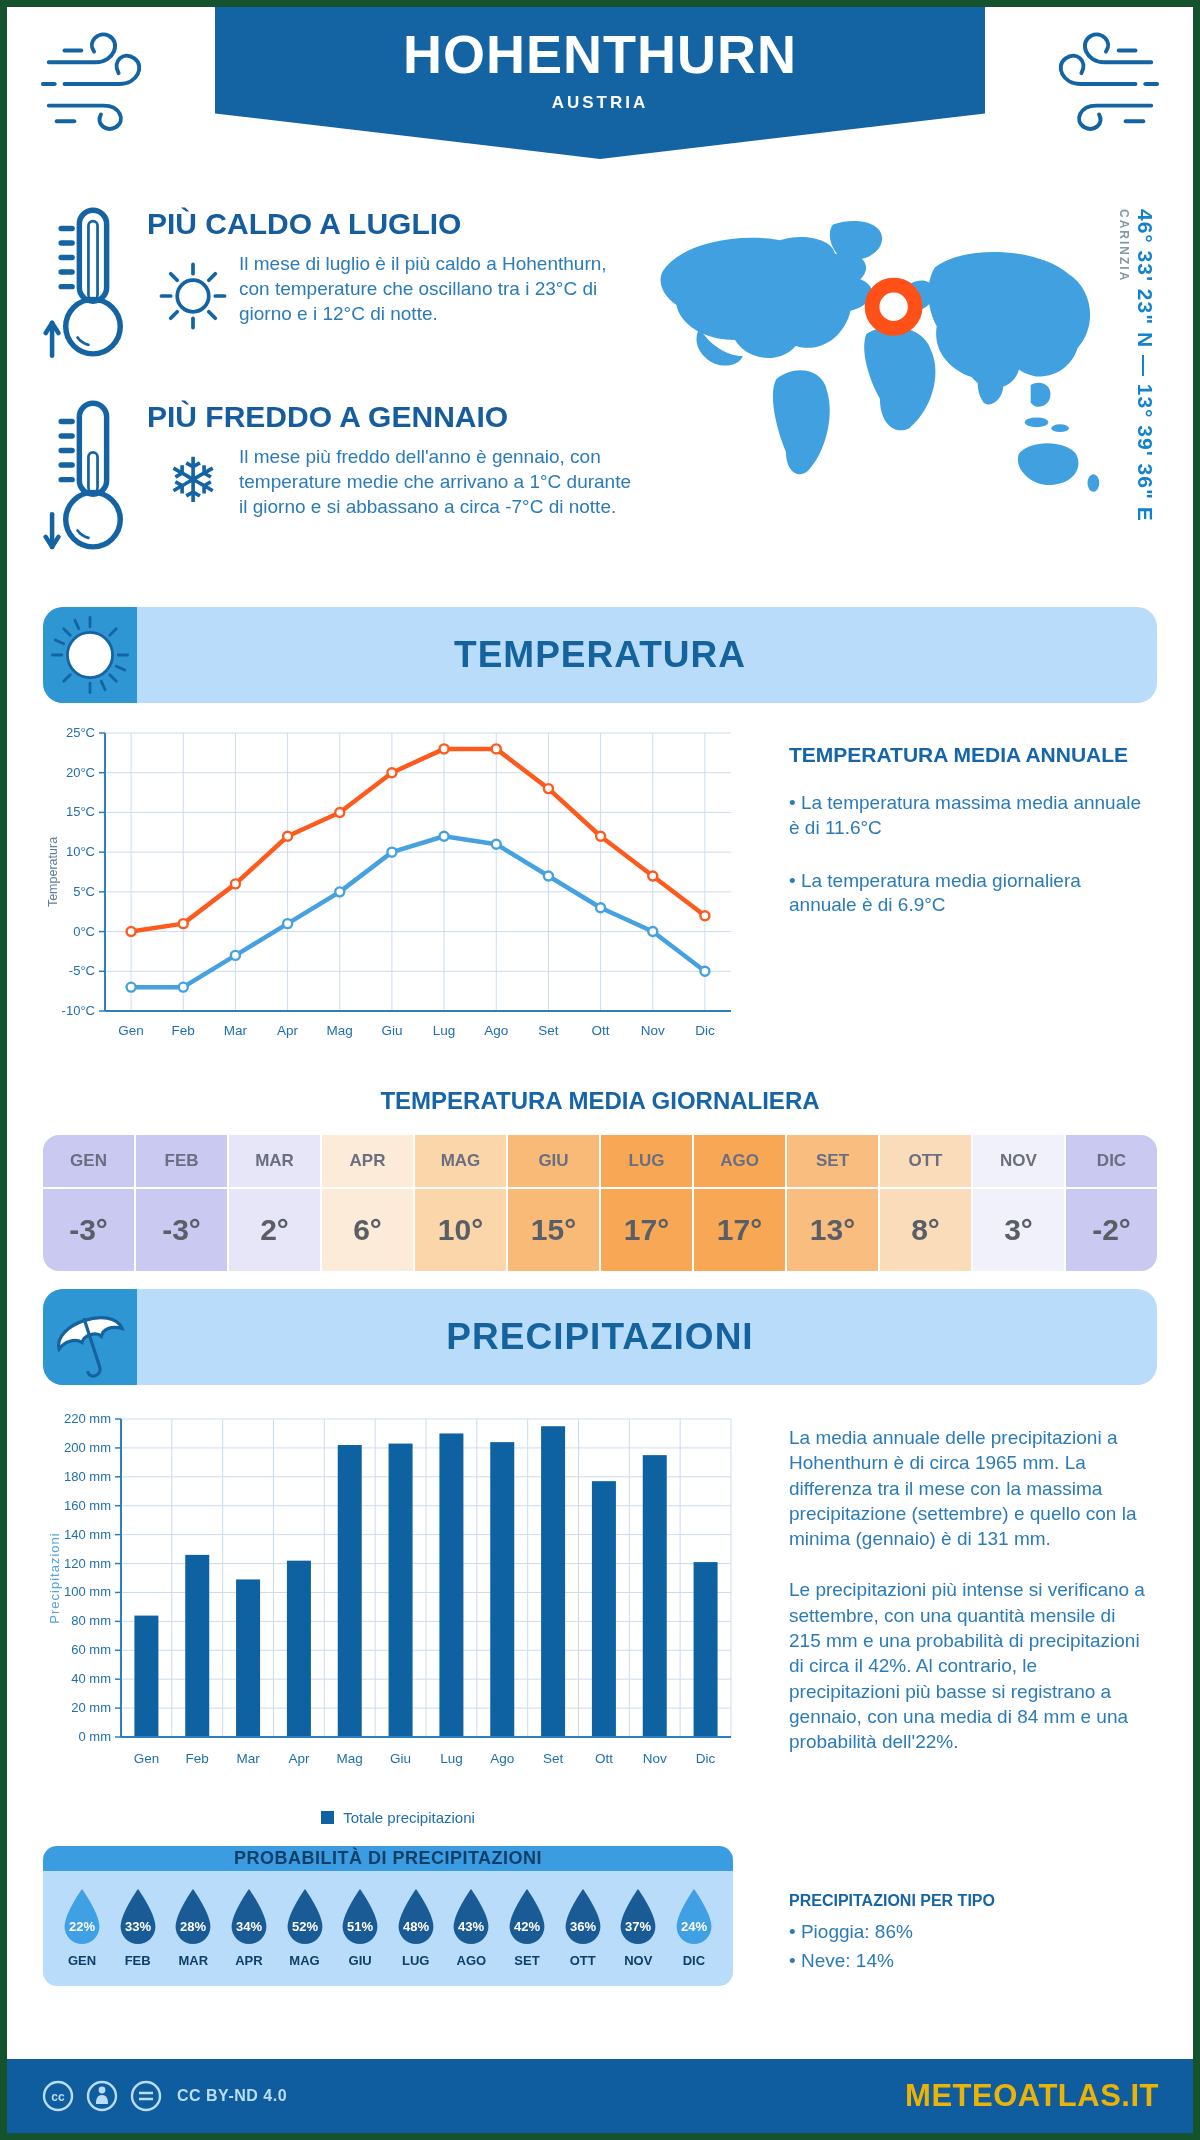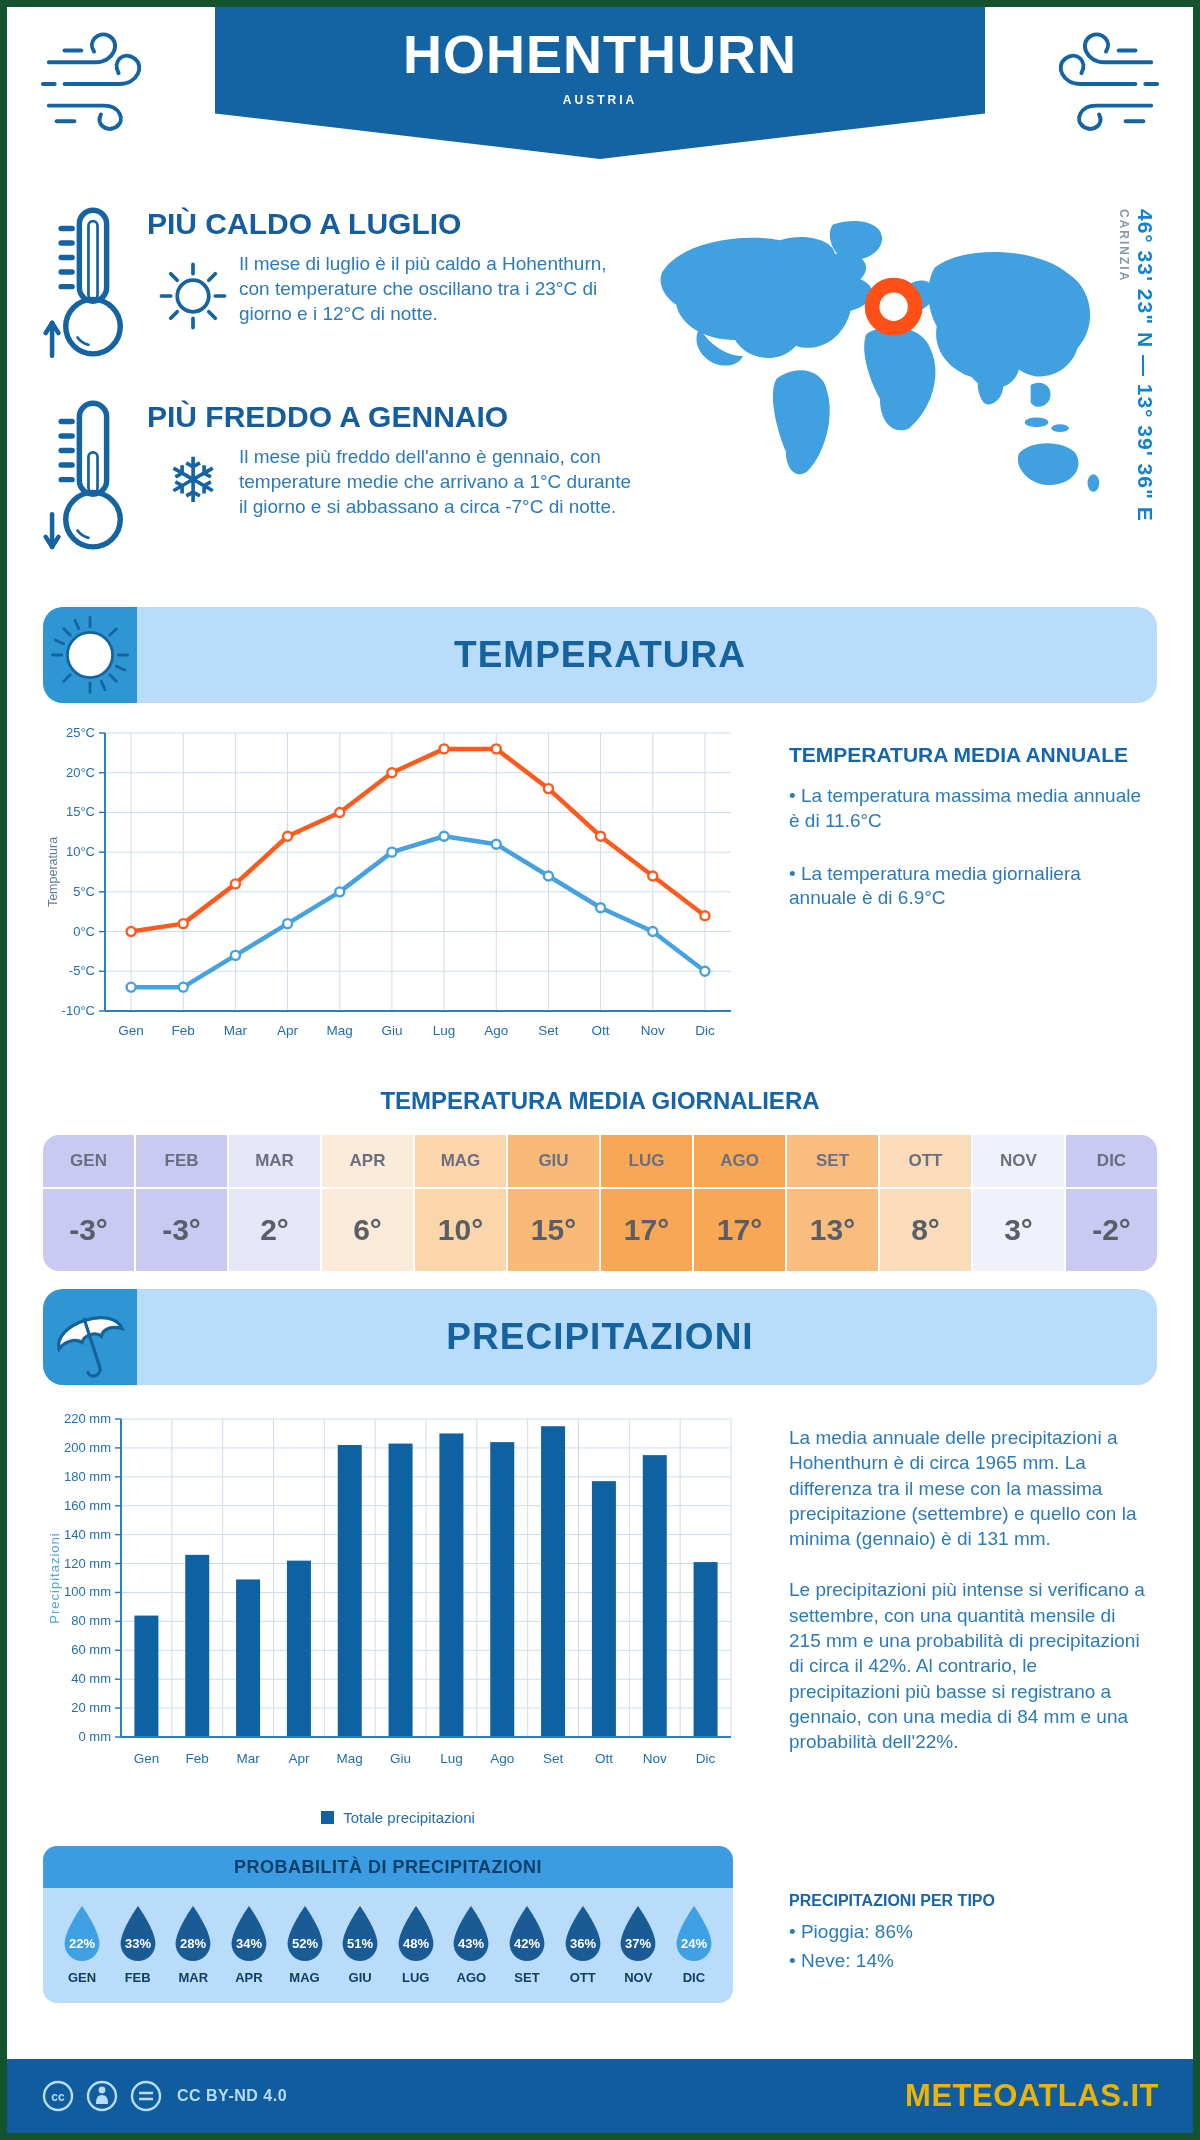--- a/index.html
+++ b/index.html
@@ -6,21 +6,21 @@
   html,body { background:#fff; }
   body { width:1200px; font-family:"Liberation Sans","DejaVu Sans",sans-serif; }
   .frame { width:1200px; height:2140px; border:7px solid #14532d; display:flex; flex-direction:column; background:#fff; overflow:hidden; position:relative; }
 
   
   .header { position:relative; height:168px; flex:0 0 auto; }
   .banner { position:absolute; left:50%; transform:translateX(-50%); top:0; width:770px; height:152px;
             background:#1464a3; clip-path:polygon(0 0,100% 0,100% 70%,50% 100%,0 70%);
             display:flex; flex-direction:column; align-items:center; }
   .banner .title { color:#fff; font-size:54px; font-weight:800; letter-spacing:1px; margin-top:16px; }
-  .banner .subtitle { color:#fff; font-size:12px; letter-spacing:3px; margin-top:8px; font-weight:600; }
+  .banner .subtitle { color:#fff; font-size:17px; letter-spacing:3px; margin-top:8px; font-weight:600; }
   .wind { position:absolute; top:16px; width:118px; height:118px; }
   .wind.left { left:30px; } .wind.right { right:30px; transform:scaleX(-1); }
 
   
   .top-row { display:flex; margin:28px 36px 0 36px; flex:0 0 auto; }
   .highlights { width:590px; }
   .hl-block { display:flex; margin-bottom:30px; }
   .hl-thermo { flex:0 0 100px; }
   .hl-right { flex:1; padding-left:4px; }
   .hl-title { color:#155d9e; font-size:30px; font-weight:800; margin-top:4px; }
@@ -43,35 +43,35 @@
 
   
   .chart-row { display:flex; margin:14px 36px 0 36px; flex:0 0 auto; }
   .chart-left { width:710px; }
   .legend-row { display:flex; justify-content:center; gap:60px; margin-top:18px; }
   .legend-item { display:flex; align-items:center; gap:9px; color:#1f6fb0; font-size:15px; }
   .lg-line { width:34px; height:4px; border-radius:2px; position:relative; display:inline-block; }
   .lg-line i { position:absolute; left:50%; top:50%; transform:translate(-50%,-50%); width:8px; height:8px; border-radius:50%; background:#fff; border:2.5px solid #888; }
   .lg-sq { width:13px; height:13px; display:inline-block; }
   .chart-right { flex:1; padding:26px 6px 0 36px; }
-  .annual-title { color:#1565a8; font-size:21px; font-weight:800; margin-bottom:17px; }
+  .annual-title { color:#1565a8; font-size:21px; font-weight:800; margin-bottom:24px; }
   .annual-bullet { color:#2b7bb9; font-size:19px; line-height:1.3; margin-bottom:28px; }
   .precip-para { color:#2b7bb9; font-size:19px; line-height:1.33; margin-bottom:26px; }
 
   
   .daily-title { text-align:center; color:#1565a8; font-size:24px; font-weight:800; margin:30px 0 20px 0; flex:0 0 auto; }
   .daily-table { margin:0 36px; display:grid; grid-template-columns:repeat(12,1fr); gap:2px; border-radius:16px; overflow:hidden; flex:0 0 auto; }
   .dt-col { display:grid; grid-template-rows:52px 82px; gap:2px; background:#fff; }
   .dt-m { display:flex; align-items:center; justify-content:center; font-size:17px; font-weight:700; color:#6a6e80; }
   .dt-v { display:flex; align-items:center; justify-content:center; font-size:30px; font-weight:700; color:#5a5e66; }
 
   
   .bottom-row { display:flex; margin:20px 36px 0 36px; flex:0 0 auto; }
   .prob-panel { width:690px; border-radius:14px; overflow:hidden; }
-  .prob-header { height:42px; background:#3b9ce2; display:flex; align-items:center; justify-content:center;
+  .prob-header { height:25px; background:#3b9ce2; display:flex; align-items:center; justify-content:center;
                  color:#0d3f69; font-size:18px; font-weight:800; letter-spacing:.5px; }
   .prob-body { background:#b8dcf9; padding:16px 8px 18px 8px; }
   .drops-row { display:flex; justify-content:space-between; padding:0 6px; }
   .drop-col { display:flex; flex-direction:column; align-items:center; width:50px; }
   .drop-col svg { width:44px; height:58px; }
   .drop-month { margin-top:8px; font-size:13px; font-weight:800; color:#0e3f66; }
   .tipo-block { flex:1; padding:46px 0 0 56px; }
   .tipo-title { color:#1565a8; font-size:16px; font-weight:700; margin-bottom:8px; }
   .tipo-bullet { color:#2b7bb9; font-size:19px; line-height:1.5; }
 

